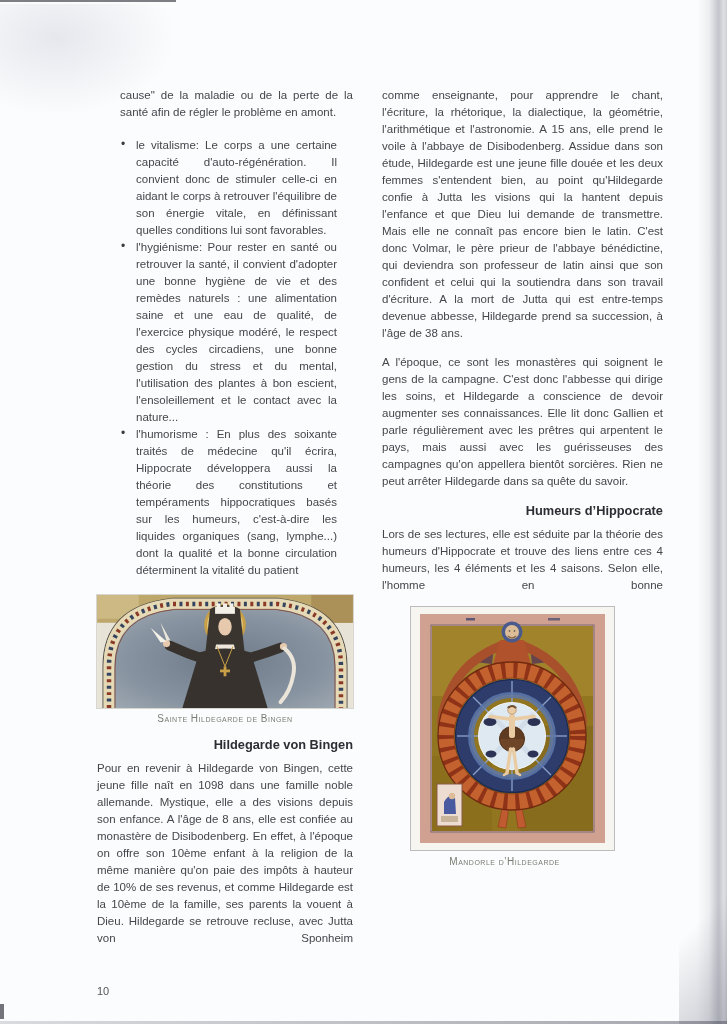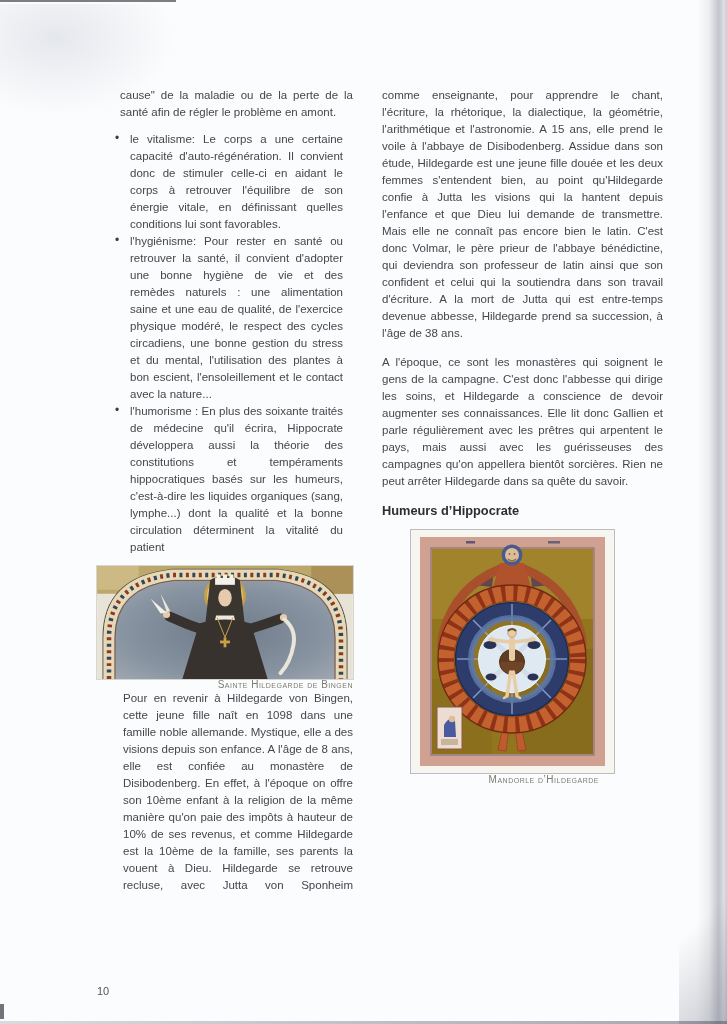--- a/index.html
+++ b/index.html
@@ -8,35 +8,35 @@
     background:#fbfcfd;
     font-family:"Liberation Sans",sans-serif;
   }
   .col{position:absolute;top:87px;}
   .col-left{left:97px;width:256px;}
   .col-right{left:382px;width:281px;}
   .body-text{
     margin:0 0 12px 0;font-size:11.5px;line-height:17px;color:#45464c;
     text-align:justify;
   }
-  .body-text:last-child{margin-bottom:0;margin-left:26px;}
+  .body-text:last-child{margin-bottom:0;}
   .indent{margin-left:23px;margin-bottom:0;}
-  .bullets{list-style:none;margin:10px;padding:0 0 0 23px;}
+  .bullets{list-style:none;margin:16px;padding:0 0 0 23px;}
   .bullets li{
     position:relative;font-size:11.5px;line-height:17px;color:#45464c;
     text-align:justify;margin:0;
   }
   .bullets li::before{content:"\2022";position:absolute;left:-15px;top:-1px;color:#3a3a40;font-size:12px;}
   .cont{text-align-last:justify;}
-  .heading{margin:13px 0 8px 0;font-size:12.8px;font-weight:bold;color:#2d2d33;}
+  .heading{margin:13px 0 8px 0;font-size:12.8px;font-weight:bold;color:#2d2d33;text-align:right;}
   .fig{margin:8px 0 0 0;}
   .fig svg{display:block;}
   .fig1 svg{box-shadow:0 0 0 1px rgba(120,110,90,.28);}
   .caption{
-    text-align:right;font-variant:small-caps;
+    margin-top:5px;text-align:center;font-variant:small-caps;
     font-size:10px;letter-spacing:.5px;color:#7b7b72;
   }
   .fig2{margin:11px 0 0 28px;width:189px;}
   .page-number{position:absolute;left:97px;top:985px;font-size:11px;color:#54555d;}
   
   .edge-right{
     position:absolute;top:0;right:0;width:30px;height:100%;pointer-events:none;
     background:linear-gradient(to right, rgba(137,139,152,0) 0%, rgba(137,139,152,0.12) 40%,
       rgba(118,120,136,0.42) 72%, rgba(150,152,165,0.28) 90%, rgba(128,130,144,0.38) 100%);
   }
@@ -107,27 +107,29 @@
         <polygon points="70,47 54,33 64,48" fill="#f4f1e8"></polygon>
         <polygon points="74,46 64,28 70,46" fill="#e9e5d8"></polygon>
         <path d="M189,54 Q201,64 198,80 Q195,97 185,108" stroke="#eae5d8" stroke-width="4" fill="none" stroke-linecap="round"></path>
         <polyline points="121,52 129,72 137,52" stroke="#c9a045" stroke-width="1" fill="none"></polyline>
         <rect x="127.6" y="72" width="2.8" height="10" fill="#c9a045"></rect>
         <rect x="124" y="75.2" width="10" height="2.8" fill="#c9a045"></rect>
       </svg>
       <figcaption class="caption">Sainte Hildegarde de Bingen</figcaption>
     </figure>
 
+    <h3 class="heading">Hildegarde von Bingen</h3>
     <p class="body-text cont">Pour en revenir à Hildegarde von Bingen, cette jeune fille naît en 1098 dans une famille noble allemande. Mystique, elle a des visions depuis son enfance. A l'âge de 8 ans, elle est confiée au monastère de Disibodenberg.  En effet, à l'époque on offre son 10ème enfant à la religion de la même manière qu'on paie des impôts à hauteur de 10% de ses revenus, et comme Hildegarde est la 10ème de la famille, ses parents la vouent à Dieu. Hildegarde se retrouve recluse, avec Jutta von Sponheim</p>
   </div>
 
   <div class="col col-right">
     <p class="body-text" style="text-align-last:auto">comme enseignante, pour apprendre le chant, l'écriture, la rhétorique, la dialectique, la géométrie, l'arithmétique et l'astronomie. A 15 ans, elle prend le voile à l'abbaye de Disibodenberg. Assidue dans son étude, Hildegarde est une jeune fille douée et les deux femmes s'entendent bien, au point qu'Hildegarde confie à Jutta les visions qui la hantent depuis l'enfance et que Dieu lui demande de transmettre. Mais elle ne connaît pas encore bien le latin. C'est donc Volmar, le père prieur de l'abbaye bénédictine, qui deviendra son professeur de latin ainsi que son confident et celui qui la soutiendra dans son travail d'écriture. A la mort de Jutta qui est entre-temps devenue abbesse, Hildegarde prend sa succession, à l'âge de 38 ans.</p>
     <p class="body-text">A l'époque, ce sont les monastères qui soignent le gens de la campagne. C'est donc l'abbesse qui dirige les soins, et Hildegarde a conscience de devoir augmenter ses connaissances. Elle lit donc Gallien et parle régulièrement avec les prêtres qui arpentent le pays, mais aussi avec les guérisseuses des campagnes qu'on appellera bientôt sorcières. Rien ne peut arrêter Hildegarde dans sa quête du savoir.</p>
     <h3 class="heading">Humeurs d’Hippocrate</h3>
+    <p class="body-text cont">Lors de ses lectures, elle est séduite par la théorie des humeurs d'Hippocrate et trouve des liens entre ces 4 humeurs, les 4 éléments et les 4 saisons. Selon elle, l'homme en bonne</p>
 
     <figure class="fig fig2">
       <svg viewBox="0 0 205 245" width="205" height="245" aria-hidden="true">
         <rect x="0.5" y="0.5" width="204" height="244" fill="#f7f5f0" stroke="#bcbcbe" stroke-width="1"></rect>
         <rect x="10" y="8" width="185" height="229" fill="#d0a090"></rect>
         <circle cx="30" cy="30" r="1.6" fill="#b97f6e"></circle>
           <circle cx="178" cy="60" r="1.6" fill="#b97f6e"></circle>
         <circle cx="26" cy="140" r="1.6" fill="#b97f6e"></circle>
           <circle cx="180" cy="200" r="1.6" fill="#b97f6e"></circle>
         <rect x="21" y="19" width="163" height="207" fill="none" stroke="#44476a" stroke-width="1" opacity="0.6"></rect>

